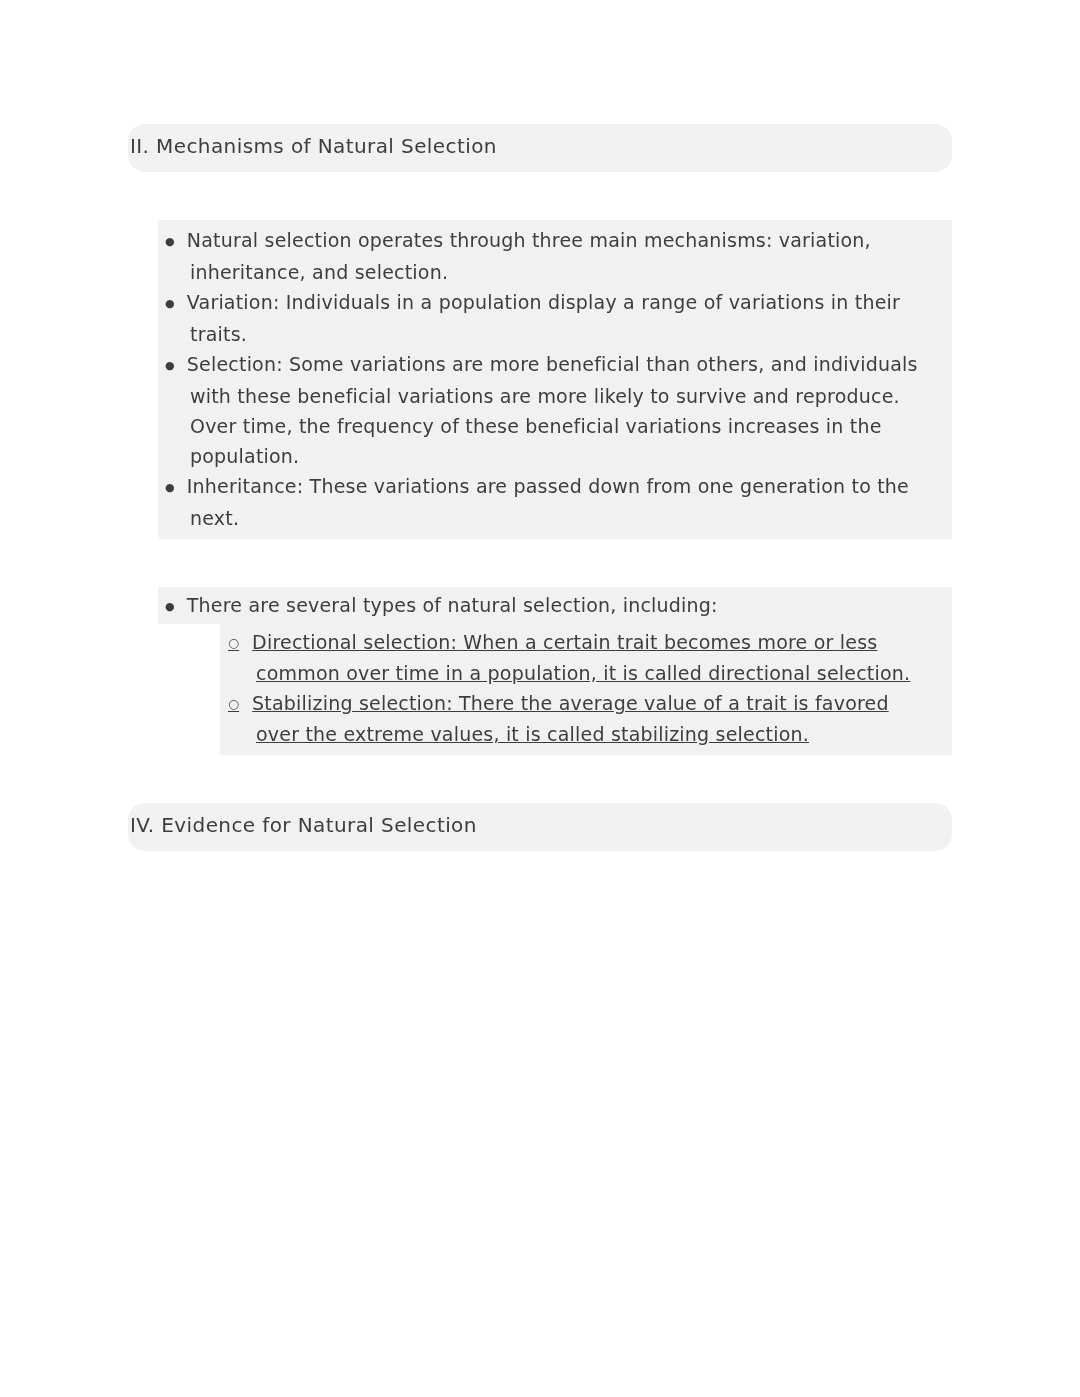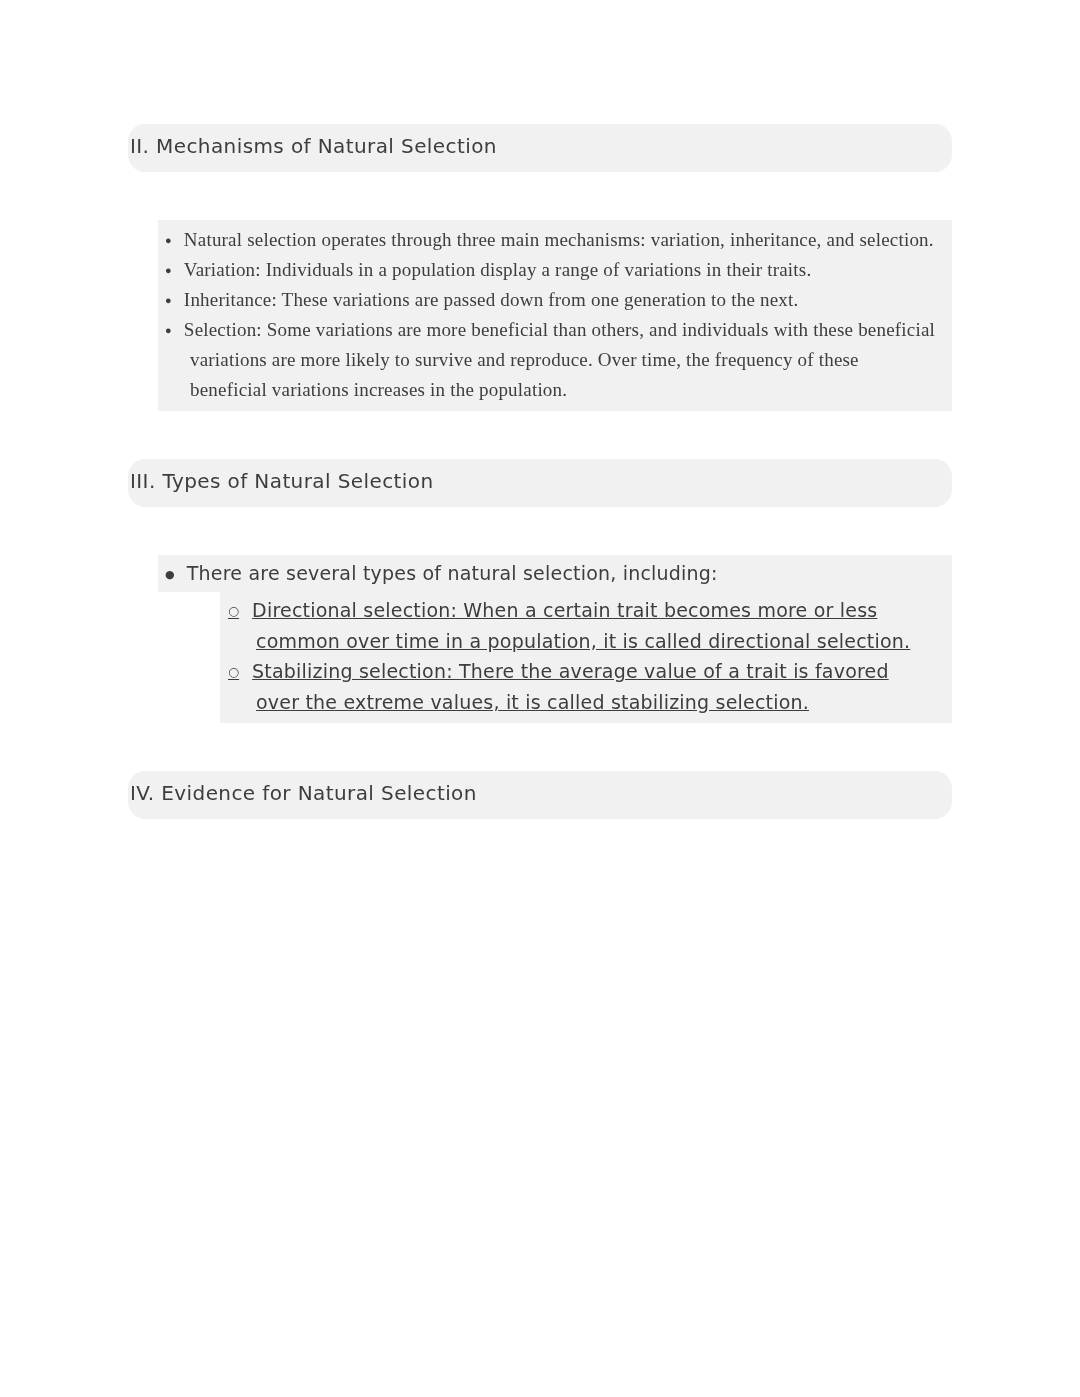--- a/index.html
+++ b/index.html
@@ -35,21 +35,20 @@
   }
   ul.list {
     margin: 48px 0 48px 30px;
     font-size: 19px;
     letter-spacing: 0.2px;
     line-height: 30px;
   }
   ul.list.solid {
     background: #f1f1f1;
     padding: 5px 0 6px 0;
-    font-family: Liberation Serif, serif;
   }
   .line {
     line-height: 30px;
     padding-left: 32px;
     padding-right: 14px;
     text-indent: -25px;
   }
   .line.solid-line {
     background: #f1f1f1;
     padding-top: 3px;
@@ -91,30 +90,29 @@
   <section class="section">
     <h2 class="heading">II. Mechanisms of Natural Selection</h2>
     <ul class="list solid">
       <li class="item">
         <div class="line"><span class="hl"><span class="marker disc">●</span><span class="txt">Natural selection operates through three main mechanisms: variation, inheritance, and selection.</span></span></div>
       </li>
       <li class="item">
         <div class="line"><span class="hl"><span class="marker disc">●</span><span class="txt">Variation: Individuals in a population display a range of variations in their traits.</span></span></div>
       </li>
       <li class="item">
-        <div class="line"><span class="hl"><span class="marker disc">●</span><span class="txt">Inheritance: These variations are passed down from one generation to the next.</span></span></div>
+        <div class="line"><span class="hl"><span class="marker disc">●</span><span class="txt">Selection: Some variations are more beneficial than others, and individuals with these beneficial variations are more likely to survive and reproduce. Over time, the frequency of these beneficial variations increases in the population.</span></span></div>
       </li>
       <li class="item">
-        <div class="line"><span class="hl"><span class="marker disc">●</span><span class="txt">Selection: Some variations are more beneficial than others, and individuals with these beneficial variations are more likely to survive and reproduce. Over time, the frequency of these beneficial variations increases in the population.</span></span></div>
+        <div class="line"><span class="hl"><span class="marker disc">●</span><span class="txt">Inheritance: These variations are passed down from one generation to the next.</span></span></div>
       </li>
     </ul>
   </section>
 
   <section class="section">
-    <h2 class="heading">III. Types of Natural Selection</h2>
     <ul class="list">
       <li class="item">
         <div class="line solid-line"><span class="hl"><span class="marker disc">●</span><span class="txt">There are several types of natural selection, including:</span></span></div>
         <ul class="sub solid">
           <li class="item">
             <div class="line"><span class="hl"><span class="marker circ">○</span><span class="txt">Directional selection: When a certain trait becomes more or less common over time in a population, it is called directional selection.</span></span></div>
           </li>
           <li class="item">
             <div class="line"><span class="hl"><span class="marker circ">○</span><span class="txt">Stabilizing selection: There the average value of a trait is favored over the extreme values, it is called stabilizing selection.</span></span></div>
           </li>

